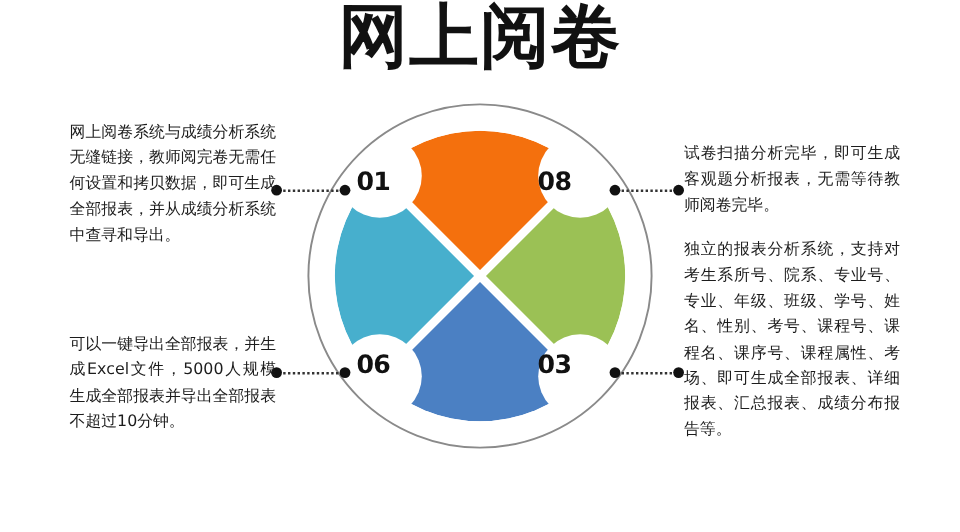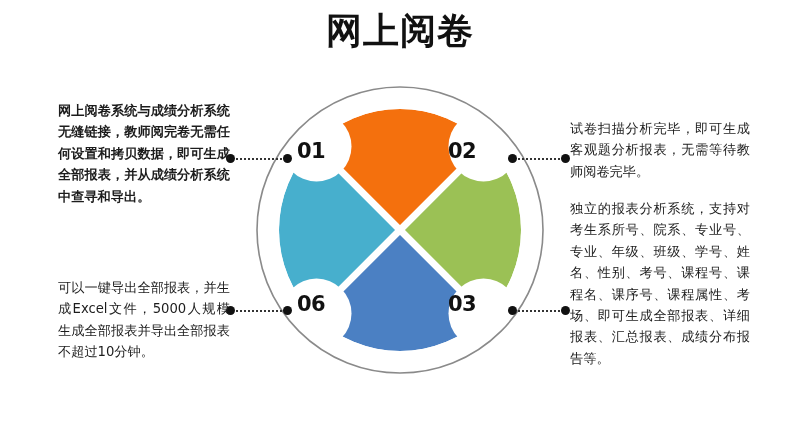--- a/index.html
+++ b/index.html
@@ -22,21 +22,21 @@
     left: 0;
     top: 0;
     width: 800px;
     height: 62px;
     display: flex;
     align-items: center;
     justify-content: center;
     white-space: nowrap;
   }
   .title-seg {
-    font-size: 36px;
+    font-size: 58px;
     font-weight: bold;
     letter-spacing: 1px;
     line-height: 1;
   }
   .title-dark { color: #111111; }
   .title-accent { color: #22afd7; }
 
   
   #wheel {
     position: absolute;
@@ -96,21 +96,21 @@
   
   .desc {
     position: absolute;
     font-size: 13.2px;
     line-height: 1.62;
     color: #1c1c1c;
     font-family: "DejaVu Sans", "Liberation Sans", sans-serif;
     text-align: justify;
     text-justify: inter-ideograph;
   }
-  #desc-01 { left: 58px;  top: 100px; width: 172px; font-weight: bold; }
+  #desc-01 { left: 58px;  top: 100px; width: 172px; }
   #desc-04 { left: 58px;  top: 277px; width: 172px; }
   #desc-02 { left: 570px; top: 118px; width: 180px; }
   #desc-03 { left: 570px; top: 198px; width: 180px; }
 </style>
 </head>
 <body>
 
 <div id="title-bar">
   <span class="title-seg title-dark">网上阅卷</span>
 </div>
@@ -146,21 +146,21 @@
 
     <g stroke="#ffffff" stroke-width="7" stroke-linecap="round">
       <line x1="145" y1="145" x2="59.4" y2="59.4"></line>
       <line x1="145" y1="145" x2="230.6" y2="59.4"></line>
       <line x1="145" y1="145" x2="230.6" y2="230.6"></line>
       <line x1="145" y1="145" x2="59.4" y2="230.6"></line>
     </g>
   </svg>
 
   <div class="seg-number" id="num-01">01</div>
-  <div class="seg-number" id="num-02">02</div>
+  <div class="seg-number" id="num-02">08</div>
   <div class="seg-number" id="num-03">03</div>
   <div class="seg-number" id="num-04">06</div>
 </div>
 
 <div class="connector" id="conn-01">
   <span class="conn-dot"></span>
   <span class="conn-line"></span>
   <span class="conn-dot"></span>
 </div>
 <div class="connector" id="conn-02">

